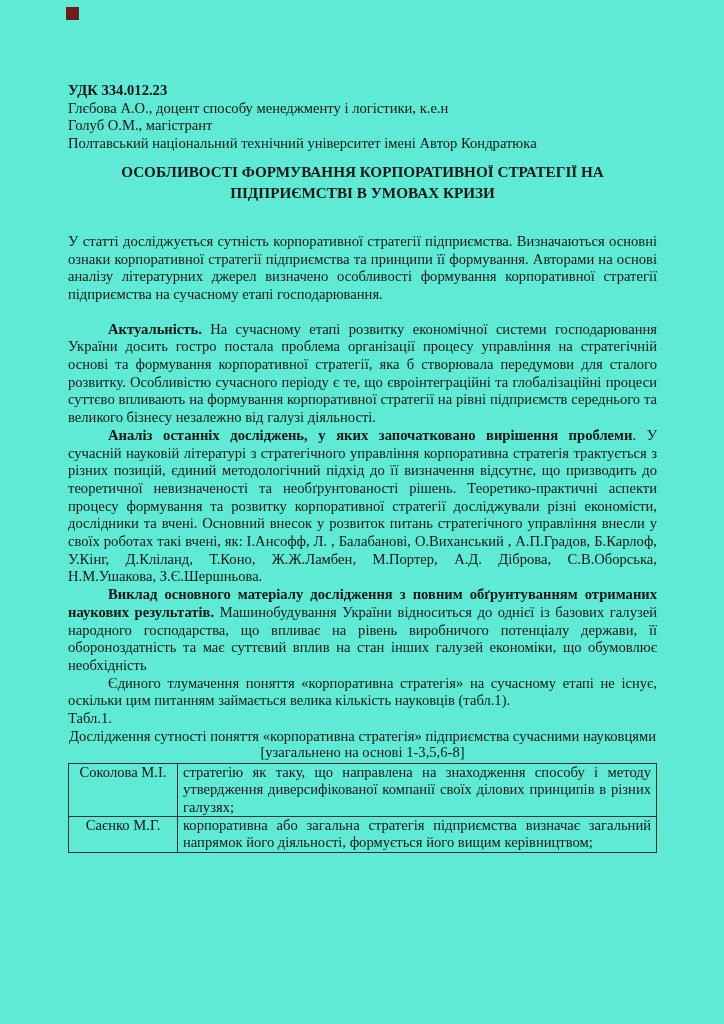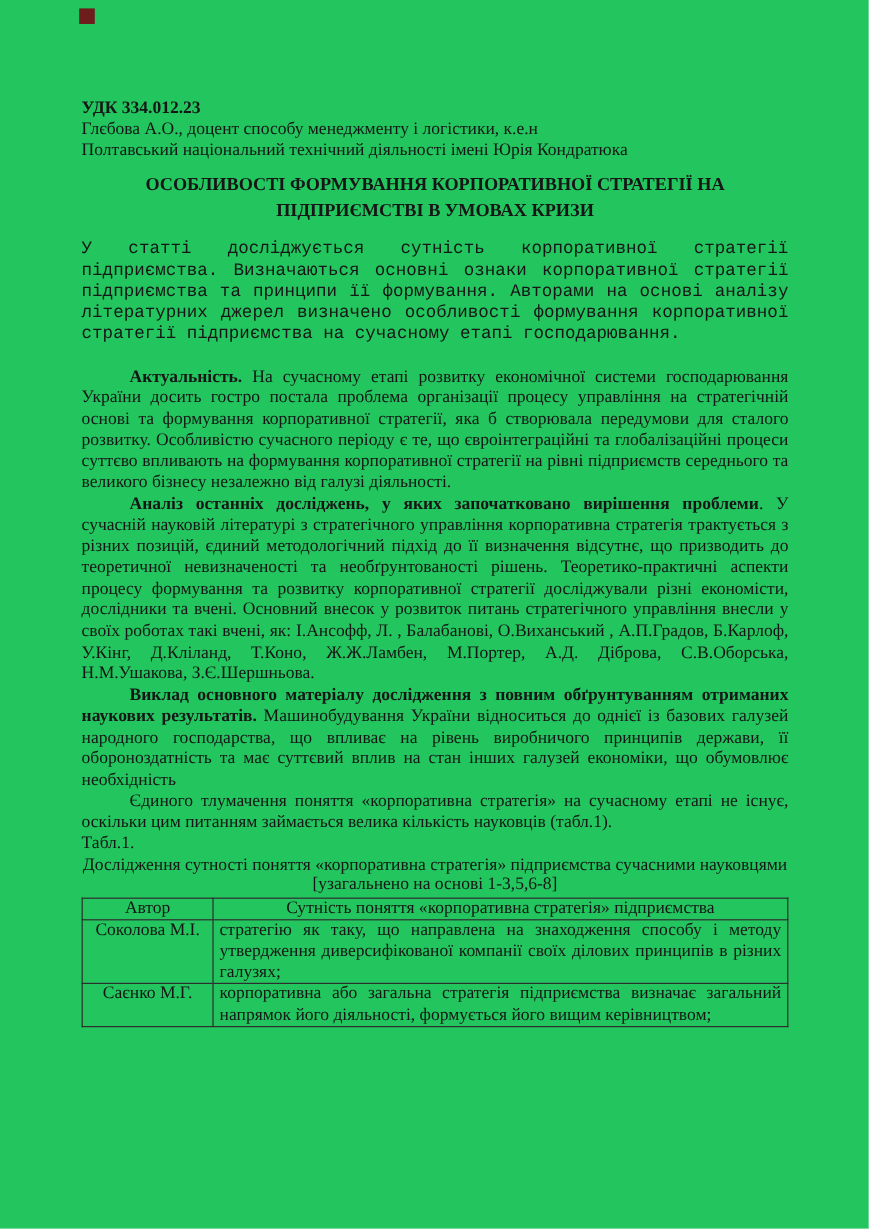--- a/index.html
+++ b/index.html
@@ -4,21 +4,21 @@
 <style>
   html, body {
     margin: 0;
     padding: 0;
     background: #ffffff;
   }
   .page {
     position: relative;
     width: 724px;
     height: 1024px;
-    background: #22c55e;
+    background: #5eead4;
     font-family: "Liberation Serif", "DejaVu Serif", serif;
     color: #161616;
     overflow: hidden;
   }
   .corner-marker {
     position: absolute;
     left: 66px;
     top: 7px;
     width: 13px;
     height: 13px;
@@ -37,23 +37,22 @@
   .bold { font-weight: bold; }
   .header-line { text-align: left; }
   .title {
     margin-top: 8px;
     text-align: center;
     font-weight: bold;
     font-size: 15.2px;
     line-height: 21.5px;
   }
   .abstract {
-    margin-top: 14px;
+    margin-top: 29px;
     text-align: justify;
-    font-family: Liberation Mono, monospace;
   }
   .keywords { text-align: justify; }
   .para {
     text-align: justify;
     text-indent: 40px;
   }
   .para-first { margin-top: 17px; }
   .tbl-label { text-align: left; }
   .tbl-caption { text-align: center; line-height: 16.5px; }
   table.def-table {
@@ -82,45 +81,42 @@
 
 <div class="page">
 
   <div class="corner-marker"></div>
 
   <div class="content">
     <div class="top-spacer"></div>
 
     <p class="header-line bold">УДК 334.012.23</p>
     <p class="header-line">Глєбова А.О.,  доцент способу менеджменту і логістики, к.е.н</p>
-    <p class="header-line">Полтавський національний технічний діяльності імені Юрія Кондратюка</p>
+    <p class="header-line">Голуб О.М., магістрант</p>
+    <p class="header-line">Полтавський національний технічний університет імені Автор Кондратюка</p>
 
     <p class="title">ОСОБЛИВОСТІ ФОРМУВАННЯ КОРПОРАТИВНОЇ СТРАТЕГІЇ НА ПІДПРИЄМСТВІ В УМОВАХ КРИЗИ</p>
 
     <p class="abstract">У статті досліджується сутність корпоративної стратегії підприємства. Визначаються основні ознаки корпоративної стратегії підприємства та принципи її формування. Авторами на основі аналізу літературних джерел визначено особливості формування корпоративної стратегії підприємства на сучасному етапі господарювання.</p>
 
 
     <p class="para para-first"><span class="bold">Актуальність.</span><span> На сучасному етапі розвитку економічної системи господарювання України досить гостро постала проблема організації процесу управління на стратегічній основі та формування корпоративної стратегії, яка б створювала передумови для сталого розвитку. Особливістю сучасного періоду є те, що євроінтеграційні та глобалізаційні процеси суттєво впливають на формування корпоративної стратегії на рівні підприємств середнього та великого бізнесу незалежно від галузі діяльності.</span></p>
 
     <p class="para"><span class="bold">Аналіз останніх досліджень, у яких започатковано вирішення проблеми</span><span>. У сучасній науковій літературі з стратегічного управління корпоративна стратегія трактується з різних позицій, єдиний методологічний підхід до її визначення відсутнє, що призводить до теоретичної невизначеності та необґрунтованості рішень. Теоретико-практичні аспекти процесу формування та розвитку корпоративної стратегії досліджували різні економісти, дослідники та вчені. Основний внесок у розвиток питань стратегічного управління  внесли у своїх роботах такі вчені, як: І.Ансофф, Л. , Балабанові, О.Виханський , А.П.Градов, Б.Карлоф, У.Кінг, Д.Кліланд, Т.Коно, Ж.Ж.Ламбен, М.Портер, А.Д. Діброва, С.В.Оборська, Н.М.Ушакова, З.Є.Шершньова.</span></p>
 
 
-    <p class="para"><span class="bold">Виклад основного матеріалу дослідження з повним обґрунтуванням отриманих наукових результатів.</span><span> Машинобудування України відноситься до однієї із базових галузей народного господарства, що впливає на рівень виробничого принципів держави, її обороноздатність та має суттєвий вплив на стан інших галузей економіки, що обумовлює необхідність</span></p>
+    <p class="para"><span class="bold">Виклад основного матеріалу дослідження з повним обґрунтуванням отриманих наукових результатів.</span><span> Машинобудування України відноситься до однієї із базових галузей народного господарства, що впливає на рівень виробничого потенціалу держави, її обороноздатність та має суттєвий вплив на стан інших галузей економіки, що обумовлює необхідність</span></p>
 
     <p class="para"><span class="bold"></span><span>Єдиного тлумачення поняття «корпоративна стратегія» на сучасному етапі не існує, оскільки цим питанням займається велика кількість науковців (табл.1).</span></p>
 
     <p class="tbl-label">Табл.1.</p>
     <p class="tbl-caption">Дослідження сутності поняття «корпоративна стратегія» підприємства сучасними науковцями [узагальнено на основі 1-3,5,6-8]</p>
 
     <table class="def-table">
       <tbody>
-        <tr>
-          <th class="c1">Автор</th>
-          <th class="c2h">Сутність поняття «корпоративна стратегія» підприємства</th>
-        </tr>
         <tr>
           <td class="c1">Соколова М.І.</td>
           <td class="c2">стратегію як таку, що направлена на знаходження способу і методу утвердження диверсифікованої компанії своїх ділових принципів в різних галузях;</td>
         </tr>
         <tr>
           <td class="c1">Саєнко М.Г.</td>
           <td class="c2">корпоративна або загальна стратегія підприємства визначає загальний напрямок його діяльності, формується його вищим керівництвом;</td>
         </tr>
       </tbody>
     </table>

